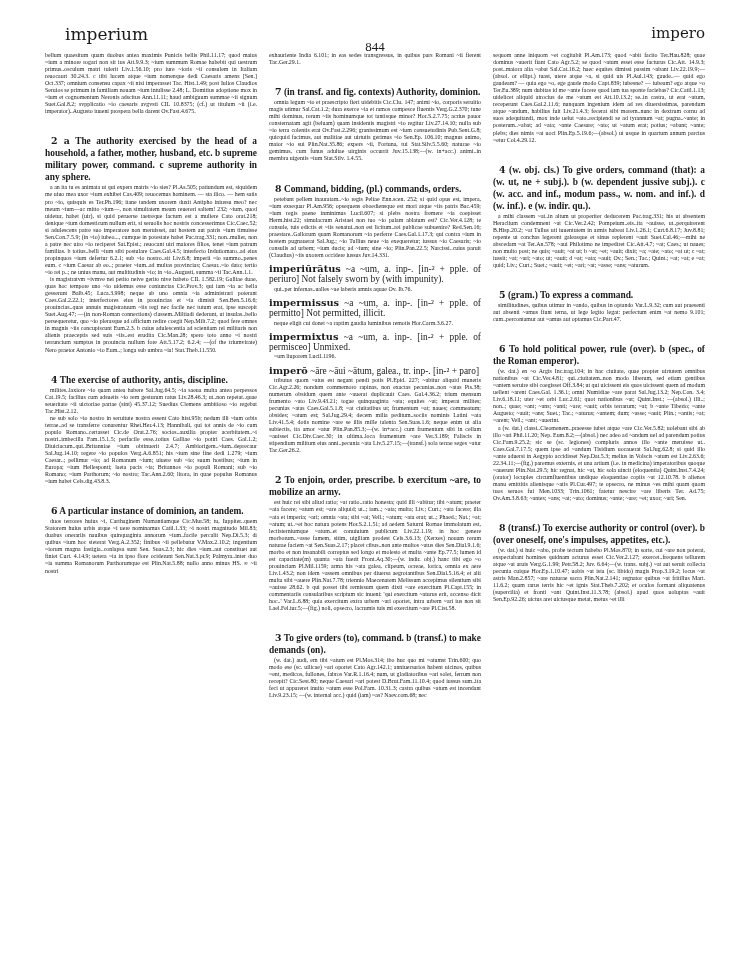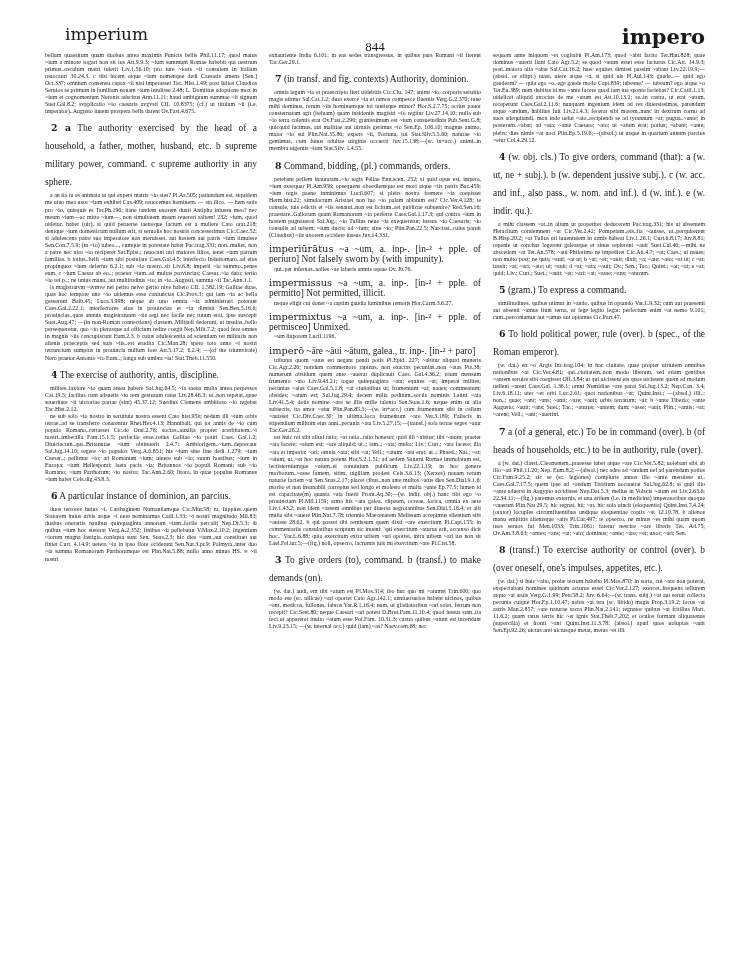--- a/index.html
+++ b/index.html
@@ -1,27 +1,27 @@
 <!DOCTYPE html>
 <html><head>
 <meta charset="utf-8">
 <style>
   html, body { margin:0; padding:0; background:#ffffff; }
   body { width:750px; height:963px; overflow:hidden; font-family:"Liberation Serif","DejaVu Serif",serif; color:#1a1a1a; position:relative; }
   .header { position:absolute; top:24px; left:45px; right:45px; height:22px; }
   .hw-left { position:absolute; left:4px; top:0; font-weight:normal; font-size:17px; font-family:"DejaVu Serif",serif;margin-left:16px; }
-  .hw-right { position:absolute; right:0; top:0; font-weight:bold; font-size:21px; font-family:"DejaVu Serif",serif; }
+  .hw-right { position:absolute; right:0; top:0; font-weight:normal; font-size:15px; font-family:"DejaVu Serif",serif; }
   .pagenum { position:absolute; left:50%; transform:translateX(-50%); top:15px; font-size:13px; }
   .columns { position:absolute; top:52px; left:45px; width:662px; display:flex; gap:12px; }
   .col { width:212px; font-size:5.9px; line-height:7.05px; text-align:justify; }
   .blk { margin:0; }
-  .sense { font-size:9.4px; line-height:18px; margin-top:4px; margin-bottom:1px; text-indent:6px; }
+  .sense { font-size:9.4px; line-height:12px; margin-top:20px; margin-bottom:1px; text-indent:6px;font-weight:bold; }
   .sense b { font-family:"DejaVu Serif",serif; }
   .entry { font-size:9.4px; line-height:10.4px; margin-top:5px; margin-bottom:1px; }
-  .entry .lemma { font-weight:normal; font-family:"DejaVu Serif",serif; font-size:9.8px; }
+  .entry .lemma { font-weight:bold; font-family:"DejaVu Serif",serif; font-size:9.8px; }
   .cite { text-indent:5px; }
   .cont { text-indent:0; }
 </style>
 </head>
 <body>
 
 <div class="header">
   <div class="hw-left">imperium</div>
   <div class="pagenum">844</div>
   <div class="hw-right">impero</div>
@@ -29,47 +29,47 @@
 
 <div class="columns">
   <div class="col">
       <p class="blk cont">bellum quaesitum quam duobus antea maximis Punicis bellis Phil.11.17; quod maius ~ium a minore rogari non sit ius Att.9.9.3; ~ium summum Romae habebit qui uestrum primus..osculum matri tulerit Liv.1.56.10; pro iure ~ioris ~ii consulem in Italiam reuocaurt 30.24.3. c tibi lucem atque ~ium nomenque dedi Caesaris amens [Sen.] Oct.337; omnium consensu capax ~ii nisi imperasset Tac. Hist.1.49; post Iulios Claudios Seruios se primum in familiam nouam ~ium intulisse 2.48; L. Domitius adoptione mox in ~ium et cognomentum Neronis adscitus Ann.11.11; haud ambiguum summae ~ii signum Suet.Gal.8.2; svpplicatio ~io caesaris avgvsti CIL 10.8375; (cf.) ut titulum ~ii (i.e. imperator)..Augusto iuueni prospera bella darent Ov.Fast.4.675.</p>
       <p class="blk sense"><b>2 a</b><span> The authority exercised by the head of a household, a father, mother, husband, etc. b supreme military power, command. c supreme authority in any sphere.</span></p>
       <p class="blk cite">a an ita tu es animata ut qui expers matris ~io sies? Pl.As.505; patiundum est, siquidem me uiuo mea uxor ~ium exhibet Cas.409; reuocemus hominem. — sta ilico. — hem satis pro ~io, quisquis es Ter.Ph.196; itane tandem uxorem duxit Antipho iniussu meo? nec meum ~ium—ac mitto ~ium—, non simultatem meam reuereri saltem! 232; ~ium, quod uidetur, habet (uir), si quid peruerse taetreque factum est a muliere Cato orat.218; denique ~ium domesticum nullum erit, si seruolis hoc nostris concesserimus Cic.Caec.52; si adulescens patre suo imperatore non meruisset, aut hostem aut patris ~ium timuisse Sen.Con.7.5.9; (in ~io) iubeo..., cumque in potestate habet Pac.trag.331; non..mulier, non a patre nec uiro ~io reciperet Sat.Epist.; reuocant uiri maiores filios, tenet ~ium patrum familias. b totius..belli ~ium sibi postulare Caes.Gal.4.5; interfecto Indutiomaro..ad eius propinquos ~ium defertur 6.2.1; sub ~io nostro..sit Liv.6.8; imperii ~io summo..penes eum. c ~ium Caesar ab eo..; praeter ~ium..ad multas provincias; Caesar..~io dato; tertio ~io rei p..; ne unius manu, aut multitudinis ~io; in ~io..Augusti, summa ~ii Tac.Ann.1.1.</p>
       <p class="blk cite">is magistratvm ~ivmve nei petito neive gerito nive habeto CIL 1.582.19; Galliae duae, quas hoc tempore uno ~io uidemus esse coniunctas Cic.Prov.3; qui iam ~ia ac bella gesserunt Balb.45; Luca.3.998; neque ab uno omnia ~ia administrari poterant Caes.Gal.2.22.1; interfectores eius in prouincias et ~ia dimisit Sen.Ben.5.16.6; prouincias..quas annuis magistratuum ~iis regi nec facile nec tutum erat, ipse suscepit Suet.Aug.47; —(in non-Roman connections) classem..Miltiadi dederunt, ut insulas..bello persequeretur, quo ~io plerasque ad officium redire coegit Nep.Milt.7.2; quod fere omnes in magnis ~iis concupiscunt Eum.2.3. b cuius adulescentia ad scientiam rei militaris non alienis praeceptis sed suis ~iis..est erudita Cic.Man.28; spero toto anno ~i nostri terruncium sumptus in prouincia nullum fore Att.5.17.2; 6.2.4; —(of the triumvirate) Nero praetor Antonio ~io Eum..; longa sub umbra ~ia! Stat.Theb.11.550.</p>
       <p class="blk sense"><b>4</b><span> The exercise of authority, antis, discipline.</span></p>
       <p class="blk cite">milites..laxiore ~io quam antea habere Sal.Jug.64.5; ~ia saeua multa antea perpessos Cat.19.5; facilius cum adsuetis ~io rem gesturum ratus Liv.28.46.3; ut..non repetat..quae seueritate ~ii uictoriae partae (sint) 45.37.12; Suedius Clemens ambitioso ~io regebat Tac.Hist.2.12.</p>
       <p class="blk cite">ne sub solo ~io nostro in seruitute nostra essent Cato hist.95b; nedum illi ~ium orbis terrae..ad se transferre conarentur Rhet.Her.4.13; Hannibali, qui tot annis de ~io cum populo Romano..certasset Cic.de Orat.2.76; socios..auxilia propter acerbitatem..~i nostri..imbecilla Fam.15.1.5; perfacile esse..totius Galliae ~io potiri Caes. Gal.1.2; Diuiciacum..qui..Britanniae ~ium obtinuerit 2.4.7; Ambiorigem..~ium..deprecaur Sal.Jug.14.10; regere ~io populos Verg.A.6.851; his ~ium sine fine dedi 1.279; ~ium Caesar..; pellimur ~io; ad Romanum ~ium; uiuere sub ~io; suum hostibus; ~ium in Europa; ~ium Hellesponti; laeta pacis ~ia; Britannos ~io populi Romani; sub ~io Romano; ~ium Parthorum; ~io nostro; Tac.Ann.2.60; litora, in quae populus Romanus ~ium habet Cels.dig.43.8.3.</p>
-      <p class="blk sense"><b>6</b><span> A particular instance of dominion, an parcius.</span></p>
+      <p class="blk sense"><b>6</b><span> A particular instance of dominion, an tandem.</span></p>
       <p class="blk cite">duos terrores huius ~i, Carthaginem Numantiamque Cic.Mur.58; tu, Iuppiter..quem Statorem huius urbis atque ~i uere nominamus Catil.1.33; ~i nostri magnitudo Mil.83; duabus onerariis nauibus quinquaginta annorum ~ium..facile percalit Nep.Di.5.3; di quibus ~ium hoc steterat Verg.A.2.352; finibus ~ii pellebatur V.Max.2.10.2; ingentium ~iorum magna fastigia..conlapsa sunt Sen. Suas.2.3; hic dies ~ium..aut constituet aut finiet Curt. 4.14.9; uetera ~ia in ipso flore ociderunt Sen.Nat.3.pr.9; Palmyra..inter duo ~ia summa Romanorum Parthorumque est Plin.Nat.5.88; nullo anno minus HS. ∞ ~ii nostri</p>
     </div>
   <div class="col">
       <p class="blk cont">exhauriente India 6.101; in eas sedes transgressus, in quibus pars Romani ~ii fierent Tac.Ger.29.1.</p>
       <p class="blk sense"><b>7</b><span> (in transf. and fig. contexts) Authority, dominion.</span></p>
       <p class="blk cite">omnia legum ~io et praescripto fieri uidebitis Cic.Clu. 147; animi ~io, corporis seruitio magis utimur Sal.Cat.1.2; dura exerce ~ia et ramos compesce fluentis Verg.G.2.370; tune mihi dominus, rerum ~iis hominumque tot tantisque minor? Hor.S.2.7.75; acrius pauor consternatam agit (beluam) quam insidentis magistri ~io regitur Liv.27.14.10; nulla sub ~io terra colentis erat Ov.Fast.2.296; granissimum est ~ium consuetudinis Pub.Sent.G.8; quicquid facimus, aut malitiae aut uirtutis gerimus ~io Sen.Ep. 106.10; magnus animo, maior ~io sui Plin.Nat.35.86; expers ~ii, Fortuna, tui Stat.Silv.5.5.60; naturae ~io gemimus, cum funus adultae uirginis occurrit Juv.15.138;—(w. in+acc.) animi..in membra uigentis ~ium Stat.Silv. 1.4.55.</p>
       <p class="blk sense"><b>8</b><span> Command, bidding, (pl.) commands, orders.</span></p>
       <p class="blk cite">petebant pellem inauratam..~io regis Peliae Enn.scen. 252; si quid opus est, impera, ~ium exsequar Pl.Am.956; opsequens oboediensque est mori atque ~iis patris Bac.459; ~ium regis paene inminimus Lucil.607; si plebs nostra fremere ~ia coepisset Herm.hist.22; simulacrum Aristaei non tuo ~io palam ablatum est? Cic.Ver.4.128; te consule, tuis edictis et ~iis senatui..non est licitum..rei publicae subuenire? Red.Sen.16; praestare..Gallorum quam Romanorum ~ia perferre Caes.Gal.1.17.3; qui contra ~ium in hostem pugnauerat Sal.Jug.; ~io Tullius neue ~ia exequeretur; iussus ~io Caesaris; ~io consulis ad urbem; ~ium ducis; ad ~ium; sine ~io; Plin.Pan.22.5; Narcissi..cuius paruit (Claudius) ~iis uxorem occidere iussus Juv.14.331.</p>
       <p class="blk entry"><span class="lemma">imperiūrātus</span><span> ~a ~um, a. inp-. [in-² + pple. of periuro] Not falsely sworn by (with impunity).</span></p>
       <p class="blk cite">qui..per infernas..ualles ~ae laberis amnis aquae Ov. Ib.76.</p>
       <p class="blk entry"><span class="lemma">impermissus</span><span> ~a ~um, a. inp-. [in-² + pple. of permitto] Not permitted, illicit.</span></p>
       <p class="blk cite">neque eligit cui donet ~a raptim gaudia luminibus remotis Hor.Carm.3.6.27.</p>
       <p class="blk entry"><span class="lemma">impermixtus</span><span> ~a ~um, a. inp-. [in-² + pple. of permisceo] Unmixed.</span></p>
       <p class="blk cite">~um liuporem Lucil.1196.</p>
       <p class="blk entry"><span class="lemma">imperō</span><span> ~āre ~āui ~ātum, galea., tr. inp-. [in-² + paro]</span></p>
       <p class="blk cite">tributus quom ~atus est negant pendi potis Pl.Epid. 227; ~abitur aliquid muneris Cic.Agr.2.26; nondum commemoro rapinas, non exactas pecunias..non ~atas Pis.38; numerum obsidum quem ante ~auerat duplicauit Caes. Gal.4.36.2; trium mensum frumento ~ato Liv.9.43.21; togae quinquaginta ~ata; equites ~at; imperat milites; pecunias ~atas Caes.Gal.5.1.8; ~at ciuitatibus ut; frumentum ~at; naues; commeatum; obsides; ~atum est; Sal.Jug.29.4; decem milia peditum..sociis nominis Latini ~ata Liv.41.5.4; dotis nomine ~are se illis mille talenta Sen.Suas.1.6; neque enim ut alia subiectis, ita amor ~atur Plin.Pan.85.3;—(w. in+acc.) cum frumentum sibi in cellam ~auisset Cic.Div.Caec.30; in ultima..loca frumentum ~are Ver.3.189; Faliscis in stipendium militum eius anni..pecunia ~ata Liv.5.27.15;—(transf.) sola terrae seges ~atur Tac.Ger.26.2.</p>
+      <p class="blk sense"><b>2</b><span> To enjoin, order, prescribe. b exercitum ~are, to mobilize an army.</span></p>
       <p class="blk cite">est huic rei sibi aliud ratio; ~at ratio..ratio honesta; quid illi ~abitur; tibi ~atum; praeter ~ata facere; ~atum est; ~are aliquid; ut..; iam..; ~ata; multa; Liv.; Curt.; ~ata facere; illa ~ata et imperia; ~ari; omnia ~ata; sibi ~at; Vell.; ~atum; ~ata erat; ut..; Phaed.; Nat.; ~at; ~atum; ut..~et hoc natura potens Hor.S.2.1.51; ad aedem Saturni Romae immolatum est, lectisterniumque ~atum..et conuiuium publicum Liv.22.1.19; in hoc genere morborum..~asse famem, sitim, uigiliam prodest Cels.3.6.13; (Xerxes) nouam rerum naturae faciem ~at Sen.Suas.2.17; placet cibus..non ante multos ~atus dies Sen.Dial.9.1.6; morbo et non insanabili correptus sed longo et molesto et multa ~ante Ep.77.5; lumen id est capacitate(m) quanta ~ata fuerit Front.Aq.30;—(w. indir. obj.) hanc tibi ego ~o prouinciam Pl.Mil.1159; arma his ~ata galea, clipeum, ocreae, lorica, omnia ex aere Liv.1.43.2; non idem ~assem omnibus per diuersa aegrotantibus Sen.Dial.5.16.4; et alii multa sibi ~auere Plin.Nat.7.78; triennio Maecenatem Melissum accepimus silentium sibi ~auisse 28.62. b qui posset tibi remissum quem dixti ~are exercitum Pl.Capt.155; in commentariis consularibus scriptum sic inueni: 'qui exercitum ~aturus erit, accenso dicit hoc..' Var.L.6.88; quia exercitum extra urbem ~ari oportet, intra urbem ~ari ius non sit Lael.Fel.iur.5;—(fig.) noli, opsecro, lacrumis tuis mi exercitum ~are Pl.Cist.58.</p>
       <p class="blk sense"><b>3</b><span> To give orders (to), command. b (transf.) to make demands (on).</span></p>
       <p class="blk cite">(w. dat.) audi, em tibi ~atum est Pl.Mos.314; ibo huc quo mi ~atumst Trin.600; quo modo ese (sc. uilicae) ~ari oportet Cato Agr.142.1; anniuersarios habent uicinos, quibus ~ent, medicos, fullones, fabros Var.R.1.16.4; num, ut gladiatoribus ~ari solet, ferrum non recepit? Cic.Sest.80; neque Caesari ~ari potest D.Brut.Fam.11.10.4; quod iussus sum..ita feci ut appareret inuito ~atum esse Pol.Fam. 10.31.3; castra quibus ~atum est incendant Liv.9.23.15; —(w. internal acc.) quid (iam) ~as? Naev.com.68; nec</p>
     </div>
   <div class="col">
       <p class="blk cont">sequom anne iniquom ~et cogitabit Pl.Am.173; quod ~abit facito Ter.Hau.828; quae dominus ~auerit fiant Cato Agr.5.2; se quod ~atum esset esse facturus Cic.Att. 14.9.3; post..maiora alia ~abat Sal.Cat.16.2; haec equites dimissi passim ~abant Liv.22.19.9;—(absol. or ellipt.) tuast, utere atque ~a, si quid uis Pl.Aul.143; gaude..— quid ego gaudeam? — quia ego ~o, ege gaude modo Capt.839; iubesne? — iubeam? ego atque ~o Ter.Eu.389; num dubitas id me ~ante facere quod iam tua sponte faciebas? Cic.Catil.1.13; uidelicet aliquid atrocius de me ~atum est Att.10.13.2; se..in castra, ut erat ~atum, receperunt Caes.Gal.2.11.6; nunquam ingenium idem ad res diuersissimas, parendum atque ~andum, habilius fuit Liv.21.4.3; fecerat sibi morem..nunc in dextrum cornu ad suos adequitandi, mox inde uelut ~ato..recipiendi se ad tyrannum ~at; pugna..~ante; in posterum..~abat; ad ~ata; ~ante Caesare; ~ato; ut ~atum erat; potius; ~abant; ~ante; plebs; dies nimis ~at uoci Plin.Ep.5.19.6;—(absol.) ut usque in quartum annum parcius ~etur Col.4.29.12.</p>
-      <p class="blk sense"><b>4</b><span> (w. obj. cls.) To give orders, command (that): a (w. ut, ne + subj.). b (w. dependent jussive subj.). c (w. acc. and inf., also pass., w. nom. and inf.). d (w. inf.). e (w. indir. qu.).</span></p>
+      <p class="blk sense"><b>4</b><span> (w. obj. cls.) To give orders, command (that): a (w. ut, ne + subj.). b (w. dependent jussive subj.). c (w. acc. and inf., modum pass., w. nom. and inf.). d (w. inf.). e (w. indir. qu.).</span></p>
       <p class="blk cite">a mihi classem ~at..in altum ut properiter deducerem Pac.trag.331; his ut absentem Heraclium condemnent ~at Cic.Ver.2.42; Pompeium..eis..ita ~auisse, ut..perquirerent B.Hisp.20.2; ~at Tullus uti iuuentutem in armis habeat Liv.1.26.1; Curt.6.8.17; Juv.8.81; repente ut conchas legerent galeasque et sinus replerent ~auit Suet.Cal.46;—mihi ne abscedam ~at Ter.An.578; ~aui Philotimo ne impediret Cic.Att.4.7; ~at; Caes.; ut naues; non multo post; ne quis; ~auit; ~at ut; b ~at; ~et; ~auit; dixit; ~a; ~ate; ~ato; ~at ut; c ~at; iussit; ~at; ~ari; ~ato; ut; ~auit; d ~at; ~ata; ~auit; Ov.; Sen.; Tac.; Quint.; ~at; ~at; e ~at; quid; Liv.; Curt.; Suet.; ~auit; ~et; ~ari; ~at; ~asse; ~ans; ~aturum.</p>
       <p class="blk sense"><b>5</b><span> (gram.) To express a command.</span></p>
       <p class="blk cite">similitudines, quibus utimur in ~ando, quibus in optando Var.L.9.32; cum aut praesenti aut absenti ~amus fiunt terna, ut lege legito legat: perfectum enim ~at nemo 9.101; cum..percontamur aut ~amus aut optamus Cic.Part.47.</p>
       <p class="blk sense"><b>6</b><span> To hold political power, rule (over). b (spec., of the Roman emperor).</span></p>
       <p class="blk cite">(w. dat.) en ~o Argis Inc.trag.104; in hac ciuitate, quae propter uirtutem omnibus nationibus ~at Cic.Ver.4.81; qui..ciuitatem..non modo liberum, sed etiam gentibus ~antem seruire sibi coegisset Off.3.84; ut qui uicissent eis quos uicissent quem ad modum uellent ~arent Caes.Gal. 1.36.1; omni Numidiae ~are parat Sal.Jug.13.2; Nep.Con. 3.4; Liv.6.18.11; uter ~et orbi Luc.2.61; quot nationibus ~at; Quint.Inst.; —(absol.) illi..; non..; quae; ~ant; ~ans; ~anti; ~are; ~auit; orbis terrarum; ~at; b ~ante Tiberio; ~ante Augusto; ~auit; ~ans; Suet.; Tac.; ~aturus; ~antem; dum; ~asse; ~auit; Plin.; ~antis; ~at; ~arent; Vell.; ~ant; ~auerint.</p>
-      <p class="blk sense"><b>7</b><span> a (of a general, etc.) To be in command (over). b (of heads of households, etc.) to be in authority, rule (over).</span></p>
       <p class="blk cite">a (w. dat.) classi..Cleomenem..praeesse iubet atque ~are Cic.Ver.5.82; uolebant sibi ab illo ~ari Phil.11.20; Nep. Eum.8.2;—(absol.) nec adeo ad ~andum uel ad parendum potius Cic.Fam.9.25.2; sic se (sc. legiones) compluris annos illo ~ante meruisse ut.. Caes.Gal.7.17.5; quem ipse ad ~andum Tisidium uocauerat Sal.Jug.62.8; si quid illo ~ante aduersi in Aegypto accidisset Nep.Dat.5.3; melius in Volscis ~atum est Liv.2.63.6; 22.34.11;—(fig.) paremus externis, et una artium (i.e. in medicina) imperatoribus quoque ~auerunt Plin.Nat.29.5; hic regnat, hic ~at, hic sola uincit (eloquentia) Quint.Inst.7.4.24; (orator) locuples circumfluentibus undique eloquentiae copiis ~at 12.10.78. b alienos manu emittitis alienisque ~atis Pl.Cur.497; te opsecro, ne minus ~es mihi quam quom tuos seruos fui Men.1033; Trin.1061; fatetur nescire ~are liberis Ter. Ad.75; Ov.Am.3.8.63; ~antes; ~ans; ~at; ~ato; dominus; ~ante; ~are; ~et; uxor; ~ari; Sen.</p>
       <p class="blk sense"><b>8</b><span> (transf.) To exercise authority or control (over). b (over oneself, one's impulses, appetites, etc.).</span></p>
       <p class="blk cite">(w. dat.) si huic ~abo, probe tectum habebo Pl.Mos.870; in sorte, cui ~are non poterat, exspectabant homines quidnam acturus esset Cic.Ver.2.127; exercet..frequens tellurem atque ~at aruis Verg.G.1.99; Petr.58.2; Juv. 6.64;—(w. trans. subj.) ~at aut seruit collecta pecunia cuique Hor.Ep.1.10.47; uobis ~at ista (sc. libido) magis Prop.3.19.2; locus ~at astris Man.2.857; ~are naturae sacra Plin.Nat.2.141; regnator quibus ~at fritillus Mart. 11.6.2; quam rarus terris hic ~et ignis Stat.Theb.7.202; et oculos formant aliquatenus (supercilia) et fronti ~ant Quint.Inst.11.3.78; (absol.) apud quos uoluptas ~auit Sen.Ep.92.26; uictus aret uictusque metat, metus ~et illi</p>
     </div>
 </div>
 
 </body></html>

